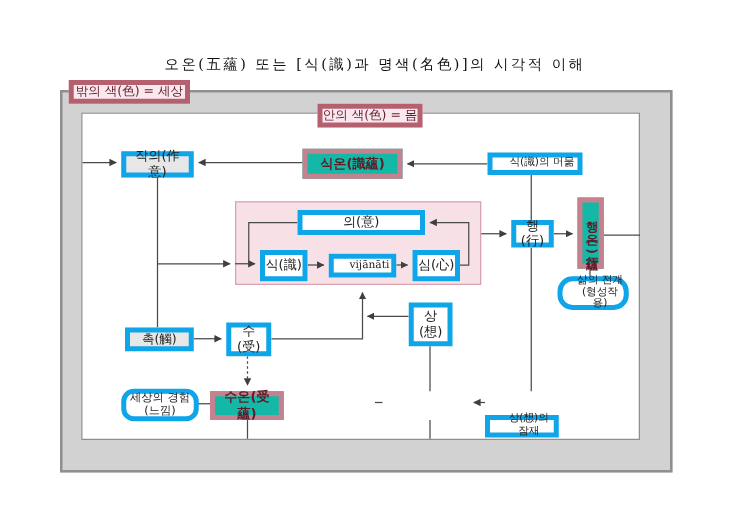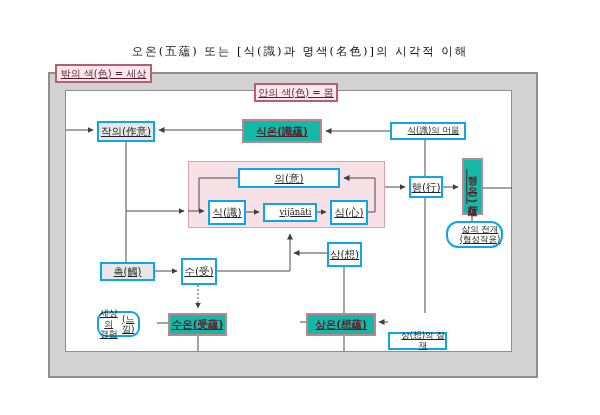--- a/index.html
+++ b/index.html
@@ -19,21 +19,21 @@
     position:absolute;left:65px;top:90px;width:447px;height:262px;
     background:#ffffff;border:1px solid #8f8f8f;box-sizing:border-box;
   }
   .pink-region{
     position:absolute;left:188px;top:161px;width:197px;height:67px;
     background:#f8e0e7;border:1px solid #d9a2b0;box-sizing:border-box;
   }
   .node{
     position:absolute;display:flex;align-items:center;justify-content:center;
     box-sizing:border-box;font-size:10.5px;color:#222;text-align:center;line-height:1.15;
-    background:#fff;border:2px solid #0ea5e9;z-index:3;text-decoration:underline;
+    background:#fff;border:4px solid #0ea5e9;z-index:3;
   }
   .node.gray{background:#e7e7e7;}
   .node.pink{background:#14b8a6;border-color:#c4828f;color:#5e1c29;font-weight:bold;}
   .node.plabel{background:#fbe8ee;border-color:#b5606f;color:#5e1c29;font-size:10px;z-index:5;}
   .node.round{border-radius:9px;font-size:9px;color:#222;}
   .node.small{font-size:8.5px;padding-left:11px;}
   .node.vtext{writing-mode:vertical-rl;letter-spacing:1px;font-size:10px;padding:2px 0;}
   .node .ln{display:block;width:100%;}
   svg.wires{position:absolute;left:0;top:0;z-index:2;}
 </style>
@@ -98,23 +98,22 @@
 
   <div class="node" style="left:409px;top:176px;width:34px;height:22px;">행(行)</div>
   <div class="node pink vtext" style="left:462px;top:158px;width:21px;height:57px;">행온(行蘊)</div>
   <div class="node round small" style="left:446px;top:221px;width:57px;height:27px;flex-direction:column;border-radius:12px;">
     <span class="ln">삶의 전개</span>
     <span class="ln">(형성작용)</span>
   </div>
 
   <div class="node gray" style="left:100px;top:262px;width:55px;height:19px;font-size:10px;">촉(觸)</div>
   <div class="node" style="left:181px;top:258px;width:36px;height:27px;">수(受)</div>
-  <div class="node" style="left:327px;top:242px;width:35px;height:25px;">상(想)</div>
+  <div class="node" style="left:327px;top:242px;width:35px;height:35px;">상(想)</div>
 
-  <div class="node round" style="left:97px;top:311px;width:43px;height:26px;flex-direction:row;">
+  <div class="node round" style="left:97px;top:311px;width:62px;height:26px;flex-direction:column;border-radius:10px;">
     <span class="ln">세상의 경험</span>
     <span class="ln">(느낌)</span>
   </div>
   <div class="node pink" style="left:168px;top:313px;width:59px;height:23px;">수온(受蘊)</div>
-  <div class="node pink" style="left:306px;top:313px;width:70px;height:23px;">상온(想蘊)</div>
   <div class="node small" style="left:388px;top:332px;width:59px;height:18px;">상(想)의 잠재</div>
 
 </div>
 
 </body></html>

